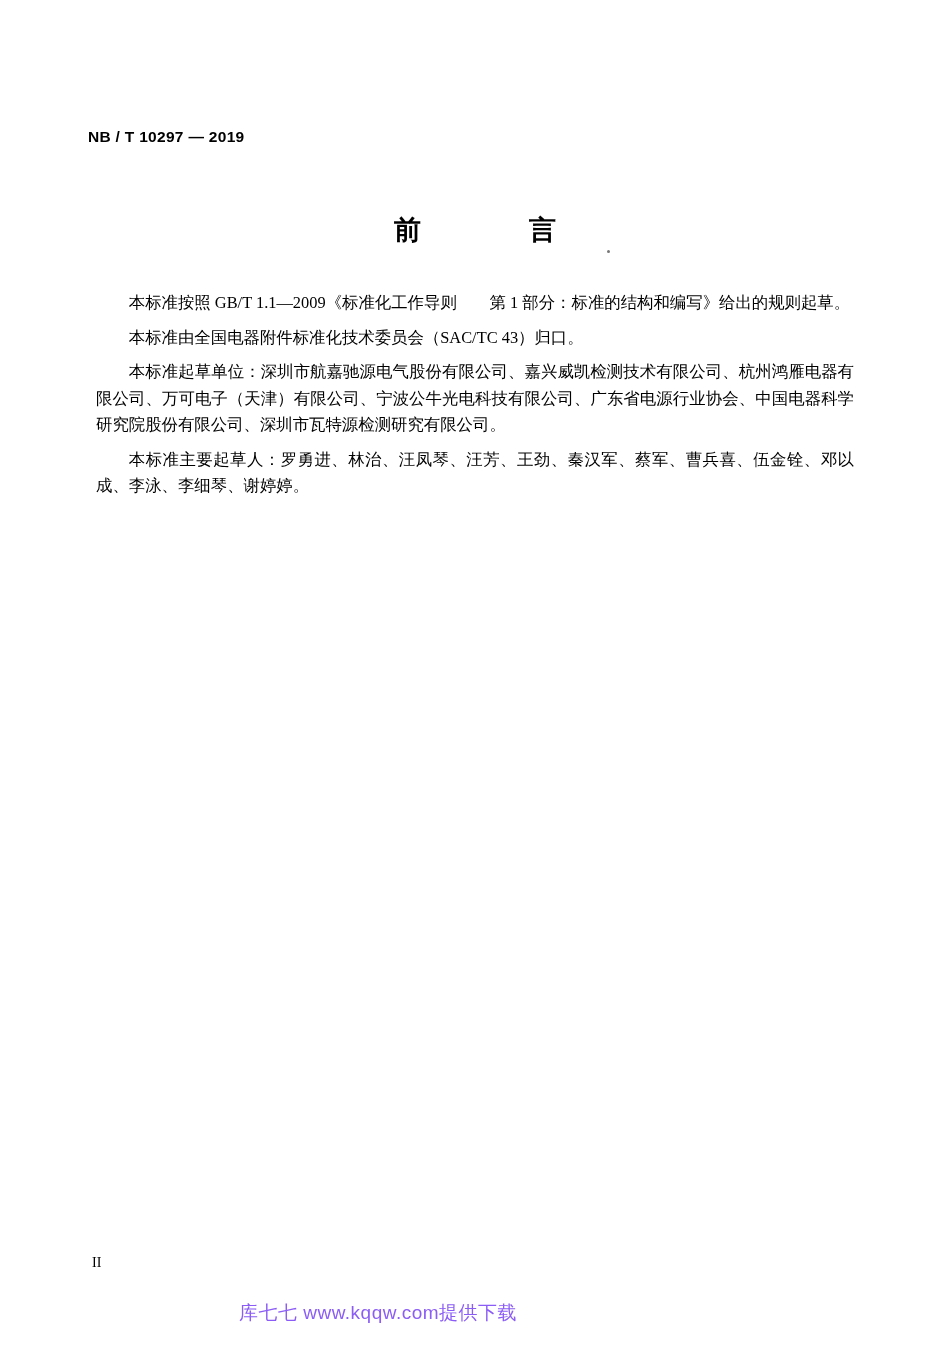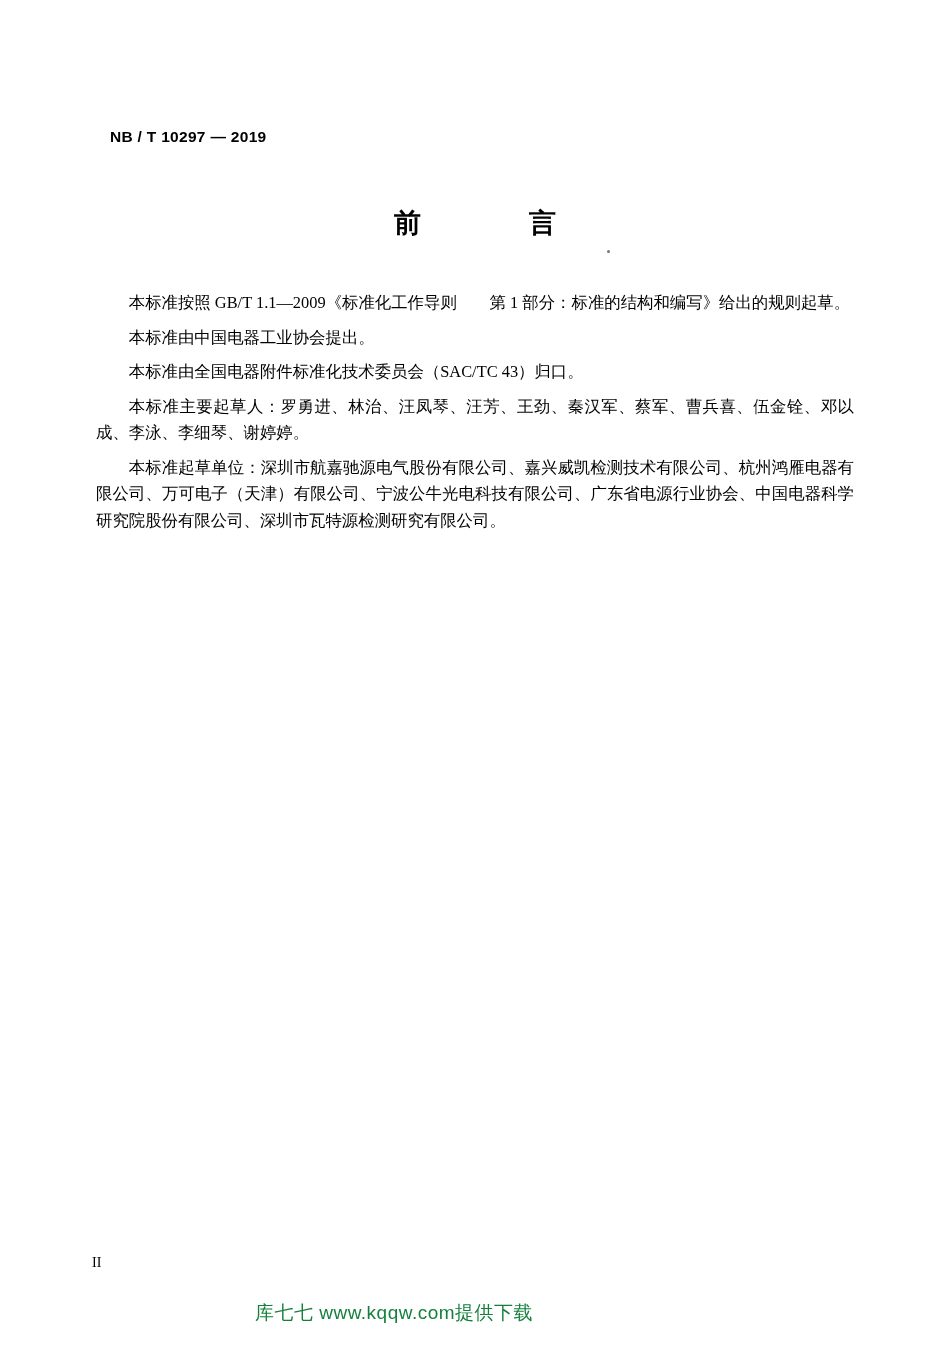--- a/index.html
+++ b/index.html
@@ -24,26 +24,25 @@
   }
   .header-code {
     position: absolute;
     left: 88px;
     top: 128px;
     font-family: "Liberation Sans", sans-serif;
     font-weight: bold;
     font-size: 15.5px;
     letter-spacing: 0.3px;
     white-space: nowrap;
-    margin-left: 22px;
   }
   .doc-title {
     position: absolute;
     left: 0;
-    top: 205px;
+    top: 212px;
     width: 950px;
     text-align: center;
     font-family: "Liberation Sans", sans-serif;
     font-weight: bold;
     font-size: 27px;
     letter-spacing: 18px;
     text-indent: 18px;
   }
   .body-block {
     position: absolute;
@@ -61,27 +60,27 @@
   }
   .footer-page {
     position: absolute;
     left: 92px;
     top: 1255px;
     font-family: "Liberation Serif", serif;
     font-size: 14px;
   }
   .watermark {
     position: absolute;
-    left: 16px;
+    left: 0;
     top: 1300px;
     width: 756px;
     text-align: center;
     font-family: "Liberation Sans", sans-serif;
     font-size: 19px;
-    color: #15803d;
+    color: #8b5cf6;
     letter-spacing: 0.5px;
   }
   .dot-mark {
     position: absolute;
     left: 607px;
     top: 250px;
     width: 3px;
     height: 3px;
     background: #777;
     border-radius: 50%;
@@ -93,23 +92,22 @@
 <div class="page">
 
   <div class="header-code">NB / T 10297 — 2019</div>
 
   <div class="doc-title">前　　言</div>
 
   <div class="dot-mark"></div>
 
   <div class="body-block">
     <p class="para">本标准按照 GB/T 1.1—2009《标准化工作导则　　第 1 部分：标准的结构和编写》给出的规则起草。</p>
-    <p class="para">本标准由中国电器工业协会提出。</p>
     <p class="para">本标准由全国电器附件标准化技术委员会（SAC/TC 43）归口。</p>
+    <p class="para">本标准起草单位：深圳市航嘉驰源电气股份有限公司、嘉兴威凯检测技术有限公司、杭州鸿雁电器有限公司、万可电子（天津）有限公司、宁波公牛光电科技有限公司、广东省电源行业协会、中国电器科学研究院股份有限公司、深圳市瓦特源检测研究有限公司。</p>
     <p class="para">本标准主要起草人：罗勇进、林治、汪凤琴、汪芳、王劲、秦汉军、蔡军、曹兵喜、伍金铨、邓以成、李泳、李细琴、谢婷婷。</p>
-    <p class="para">本标准起草单位：深圳市航嘉驰源电气股份有限公司、嘉兴威凯检测技术有限公司、杭州鸿雁电器有限公司、万可电子（天津）有限公司、宁波公牛光电科技有限公司、广东省电源行业协会、中国电器科学研究院股份有限公司、深圳市瓦特源检测研究有限公司。</p>
   </div>
 
   <div class="footer-page">II</div>
 
   <div class="watermark">库七七 www.kqqw.com提供下载</div>
 
 </div>
 
 </body></html>

